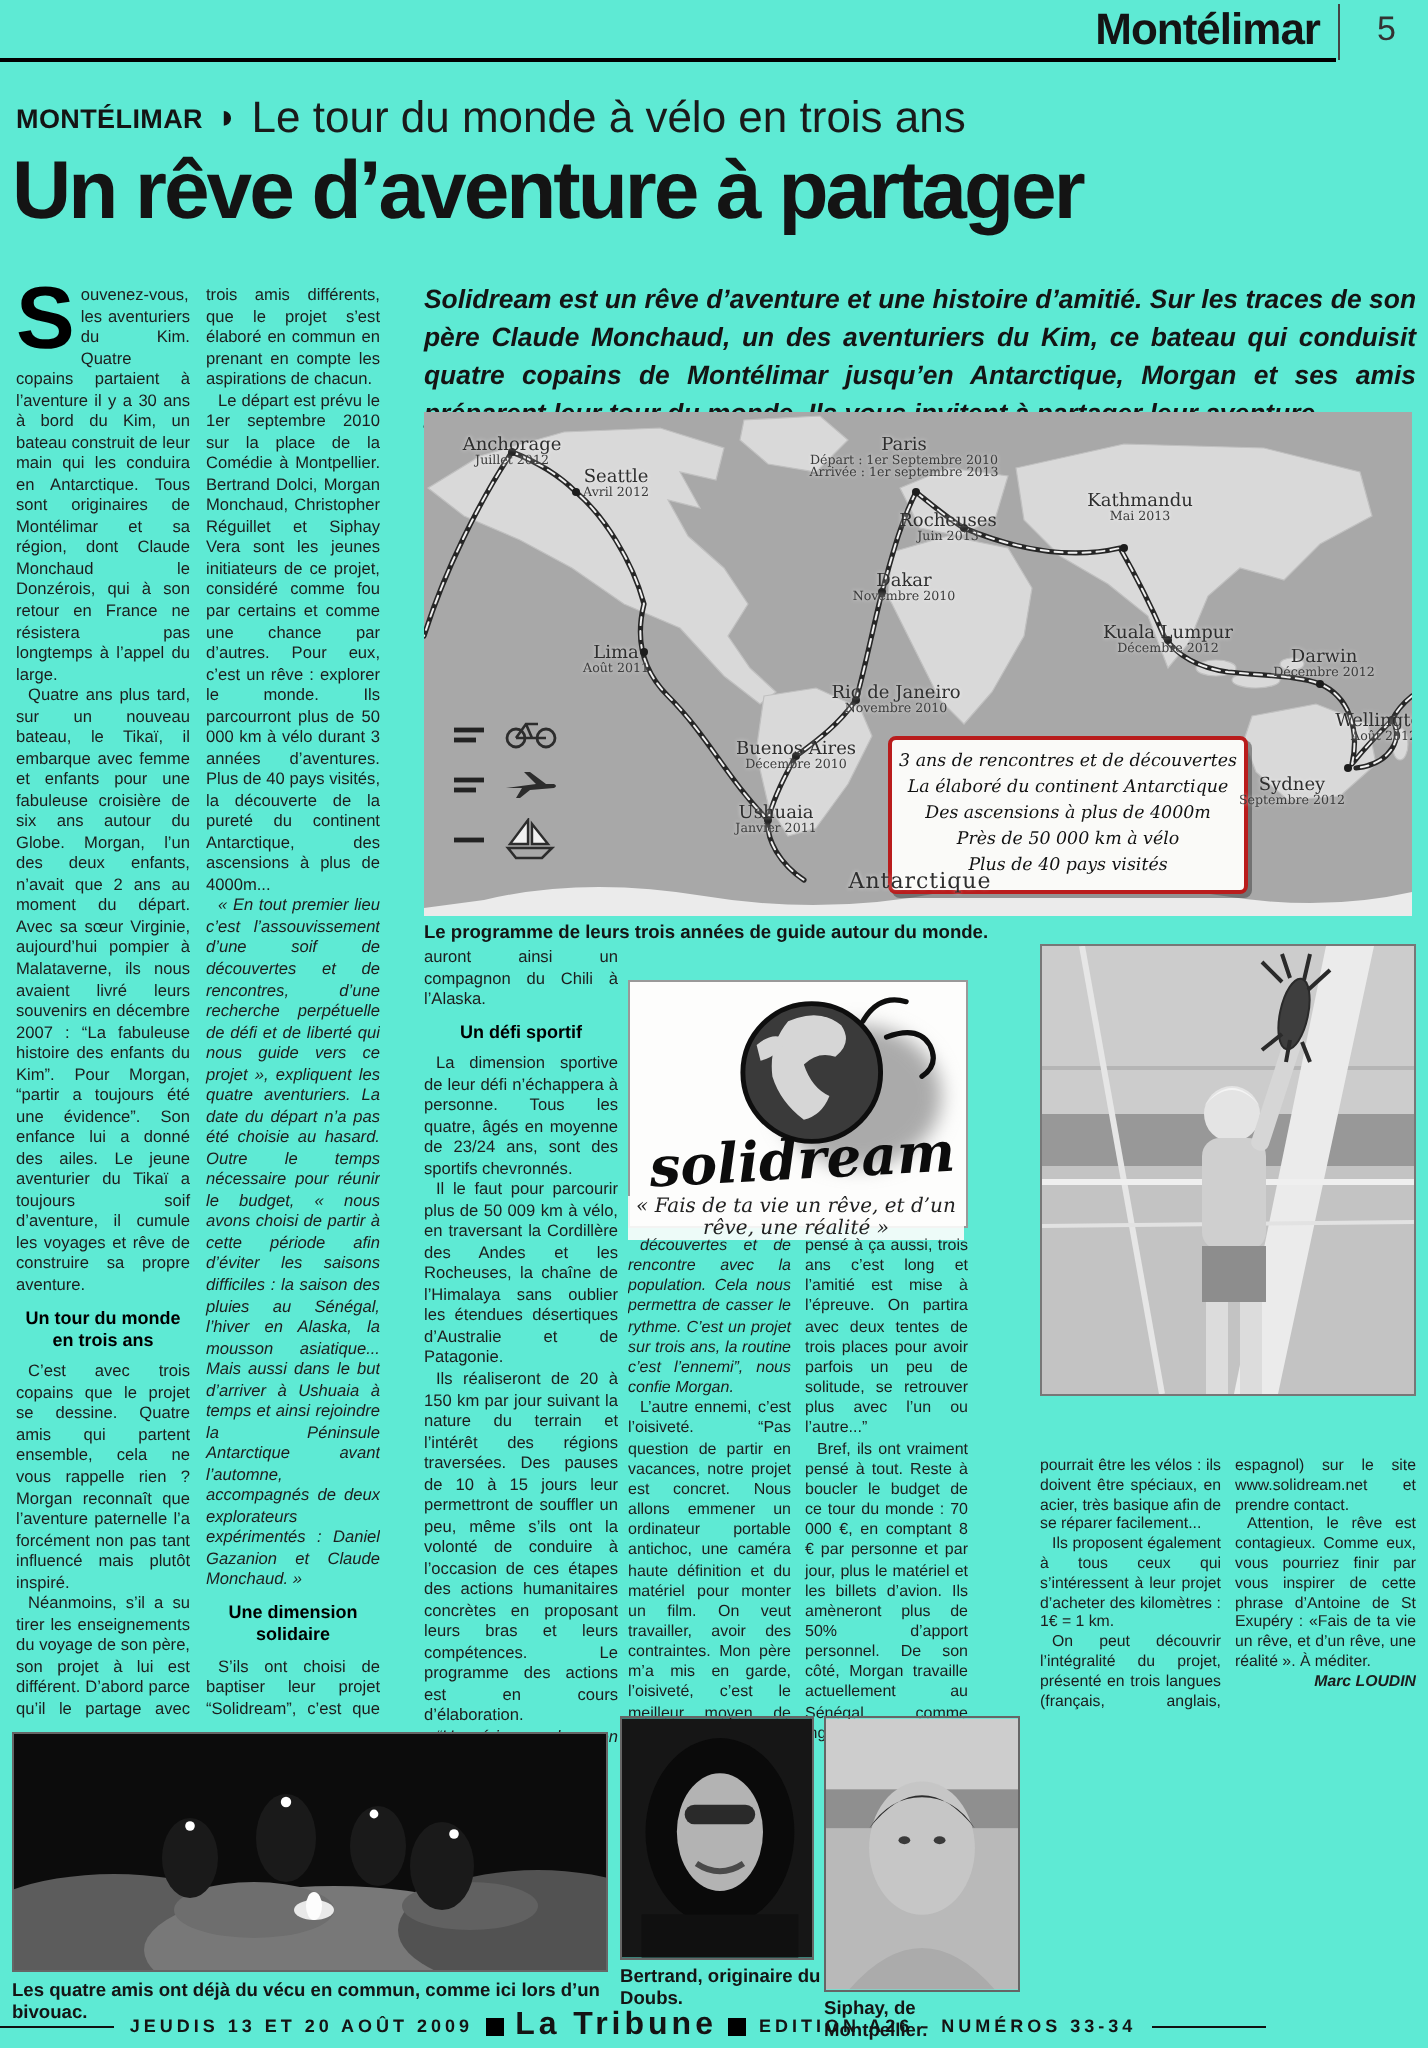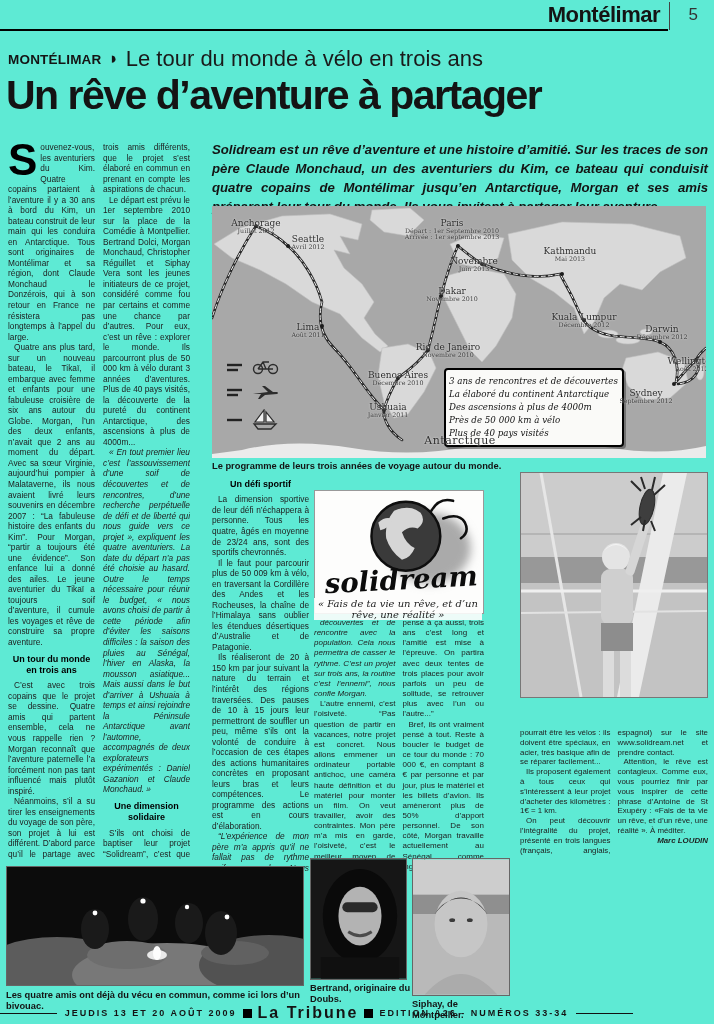--- a/index.html
+++ b/index.html
@@ -32,23 +32,23 @@
   .intro{position:absolute;left:212px;top:140px;width:496px;font-size:13.2px;font-weight:bold;
          font-style:italic;line-height:1.45;text-align:justify;}
   
   .map{position:absolute;left:212px;top:206px;width:494px;height:252px;background:#a8a8a8;overflow:hidden;}
   .map svg.world{position:absolute;left:0;top:0;}
   .map-label{position:absolute;transform:translateX(-50%);text-align:center;
              font-family:"DejaVu Serif",serif;color:#2e2e2e;text-shadow:0 0 2px rgba(255,255,255,.7);pointer-events:none;}
   .map-label .city{font-size:9px;white-space:nowrap;}
   .map-label .date{font-size:6.3px;white-space:nowrap;margin-top:-1px;color:#3c3c3c;}
   .map-label.major .city{font-size:11px;letter-spacing:0.5px;}
-  .map-info{position:absolute;left:232px;top:162px;width:170px;background:#fafaf8;border:2px solid #000000;
+  .map-info{position:absolute;left:232px;top:162px;width:170px;background:#fafaf8;border:2px solid #b91c1c;
             border-radius:4px;padding:5px 3px;box-shadow:2px 2px 0 rgba(60,60,60,.5);
-            font-family:"DejaVu Serif",serif;font-style:italic;font-size:8.7px;line-height:1.5;text-align:left;color:#111;}
+            font-family:"DejaVu Serif",serif;font-style:italic;font-size:8.7px;line-height:1.5;text-align:center;color:#111;}
   .legend{position:absolute;left:14px;top:152px;display:flex;flex-direction:column;gap:9px;}
   .legend .row{display:flex;align-items:center;gap:8px;}
   .map-caption{position:absolute;left:212px;top:461px;width:494px;font-size:9.3px;font-weight:bold;}
   
   .col3{position:absolute;left:212px;top:473px;width:97px;height:400px;overflow:hidden;}
   .logo-box{position:absolute;left:314px;top:490px;width:168px;height:122px;background:#fdfdfc;border:1px solid #999;}
   .logo-motto{position:absolute;left:314px;top:598px;width:168px;text-align:center;
               font-family:"DejaVu Serif",serif;font-style:italic;font-size:10px;color:#222;
               background:rgba(253,253,252,.9);}
   .col45{position:absolute;left:314px;top:618px;width:170px;height:258px;column-count:2;column-gap:7px;overflow:hidden;font-size:8px;}
@@ -204,21 +204,21 @@
       <div class="map-label" style="left: 96px; top: 28px;">
         <div class="city">Seattle</div>
         <div class="date">Avril 2012</div>
       </div>
       <div class="map-label" style="left: 240px; top: 12px;">
         <div class="city">Paris</div>
         <div class="date">Départ : 1er Septembre 2010</div>
         <div class="date">Arrivée : 1er septembre 2013</div>
       </div>
       <div class="map-label" style="left: 262px; top: 50px;">
-        <div class="city">Novembre</div>
+        <div class="city">Rocheuses</div>
         <div class="date">Juin 2013</div>
       </div>
       <div class="map-label" style="left: 358px; top: 40px;">
         <div class="city">Kathmandu</div>
         <div class="date">Mai 2013</div>
       </div>
       <div class="map-label" style="left: 240px; top: 80px;">
         <div class="city">Dakar</div>
         <div class="date">Novembre 2010</div>
       </div>
@@ -248,23 +248,24 @@
       </div>
       <div class="map-label" style="left: 434px; top: 182px;">
         <div class="city">Sydney</div>
         <div class="date">Septembre 2012</div>
       </div>
       <div class="map-label" style="left: 480px; top: 150px;">
         <div class="city">Wellington</div>
         <div class="date">Août 2012</div>
       </div>
     </div>
-  <div class="map-caption cap">Le programme de leurs trois années de voyage autour du monde.</div>
+  <div class="map-caption cap">Le programme de leurs trois années de guide autour du monde.</div>
 
   <div class="col3 art">
+      <p class="blk-p0">auront ainsi un compagnon du Chili à l’Alaska.</p>
       <h3 class="blk-h">Un défi sportif</h3>
       <p class="blk-p">La dimension sportive de leur défi n’échappera à personne. Tous les quatre, âgés en moyenne de 23/24 ans, sont des sportifs chevronnés.</p>
       <p class="blk-p">Il le faut pour parcourir plus de 50 009 km à vélo, en traversant la Cordillère des Andes et les Rocheuses, la chaîne de l’Himalaya sans oublier les étendues désertiques d’Australie et de Patagonie.</p>
       <p class="blk-p">Ils réaliseront de 20 à 150 km par jour suivant la nature du terrain et l’intérêt des régions traversées. Des pauses de 10 à 15 jours leur permettront de souffler un peu, même s’ils ont la volonté de conduire à l’occasion de ces étapes des actions humanitaires concrètes en proposant leurs bras et leurs compétences. Le programme des actions est en cours d’élaboration.</p>
       <p class="blk-q">“L’expérience de mon père m’a appris qu’il ne fallait pas de rythme uniforme pour durer. Nous avons prévu d’allier des étapes sportives et des étapes de</p>
     </div>
 
   <div class="logo-box">
     <svg viewBox="0 0 168 122" width="166" height="120">
       <defs>

